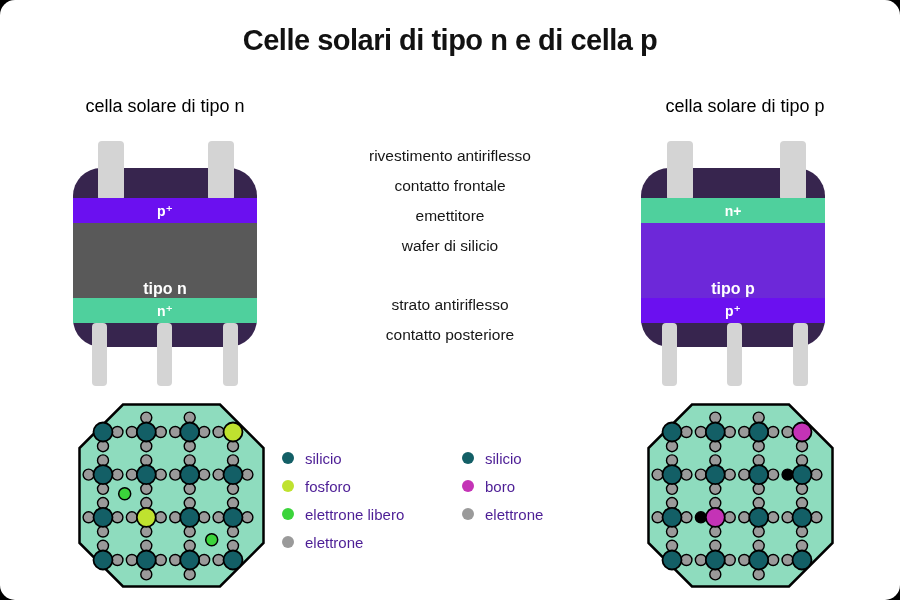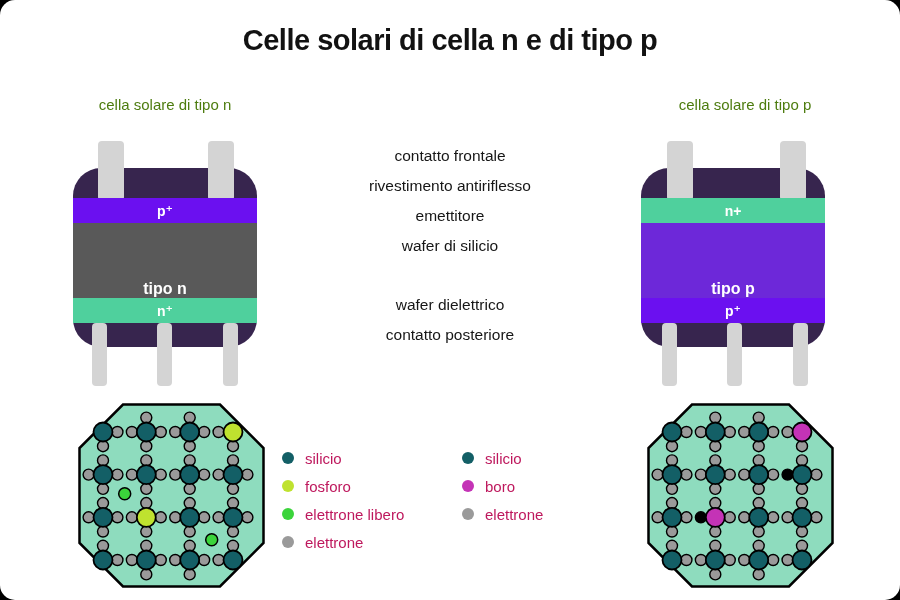--- a/index.html
+++ b/index.html
@@ -13,21 +13,21 @@
     position:absolute;left:0;top:0;width:900px;height:600px;
     background:#fff;border-radius:15px;
   }
   .title{
     position:absolute;left:0;top:24px;width:900px;
     text-align:center;font-size:29px;font-weight:800;color:#121212;
     letter-spacing:-0.5px;
   }
   .subtitle{
     position:absolute;top:96px;width:220px;text-align:center;
-    font-size:15px;color:#4d7c0f;
+    font-size:18px;color:#000000;
   }
   .subtitle.left{left:55px;}
   .subtitle.right{left:635px;}
 
   
   .cell{position:absolute;top:140px;width:185px;height:247px;}
   .cell.n{left:73px;}
   .cell.p{left:641px;}
   .cell .body{
     position:absolute;left:0;top:28px;width:184px;height:179px;
@@ -62,28 +62,28 @@
   .lattice{position:absolute;top:403px;width:187px;height:185px;}
   .lattice.n{left:78px;}
   .lattice.p{left:647px;}
 
   
   .legend{position:absolute;top:444px;}
   .legend.n{left:282px;}
   .legend.p{left:462px;}
   .legend .legend-row{display:flex;align-items:center;height:28px;}
   .legend .dot{width:12px;height:12px;border-radius:50%;margin-right:11px;flex:0 0 12px;}
-  .legend .legend-label{font-size:15px;color:#be185d;white-space:nowrap;}
+  .legend .legend-label{font-size:15px;color:#4c1d95;white-space:nowrap;}
 </style>
 </head>
 <body>
 
 <div class="card">
 
-  <div class="title">Celle solari di cella n e di tipo p</div>
+  <div class="title">Celle solari di tipo n e di cella p</div>
 
   <div class="subtitle left">cella solare di tipo n</div>
   <div class="subtitle right">cella solare di tipo p</div>
 
   <div class="cell n">
     <div class="finger top" style="left: 25px; background-color: rgb(212, 212, 212);"></div>
     <div class="finger top" style="left: 135px; background-color: rgb(212, 212, 212);"></div>
     <div class="body" style="background-color: rgb(55, 37, 78);"></div>
     <div class="finger bottom" style="left: 19px; background-color: rgb(212, 212, 212);"></div>
     <div class="finger bottom" style="left: 84px; background-color: rgb(212, 212, 212);"></div>
@@ -111,27 +111,27 @@
     </div>
     <div class="wafer" style="background-color: #6d28d9;">
       <span>tipo p</span>
     </div>
     <div class="band bottom" style="background-color: rgb(107, 16, 240);">
       <span>p⁺</span>
     </div>
   </div>
 
   <div class="layer-labels front" id="front-labels">
+      <div class="layer-label">rivestimento antiriflesso</div>
       <div class="layer-label">contatto frontale</div>
-      <div class="layer-label">rivestimento antiriflesso</div>
       <div class="layer-label">emettitore</div>
       <div class="layer-label">wafer di silicio</div>
     </div>
   <div class="layer-labels back" id="back-labels">
-      <div class="layer-label">wafer dielettrico</div>
+      <div class="layer-label">strato antiriflesso</div>
       <div class="layer-label">contatto posteriore</div>
     </div>
 
   <svg class="lattice n" id="lattice-n" viewBox="0 0 187 185">
       <polygon points="45,1.5 142,1.5 185.5,45 185.5,140 142,183.5 45,183.5 1.5,140 1.5,45" fill="#8edcbe" stroke="#000" stroke-width="2.5"></polygon>
       <circle cx="39.43333333333333" cy="29" r="5.5" fill="#9a9a9a" stroke="#000" stroke-width="1.4"></circle>
       <circle cx="53.86666666666666" cy="29" r="5.5" fill="#9a9a9a" stroke="#000" stroke-width="1.4"></circle>
       <circle cx="82.76666666666667" cy="29" r="5.5" fill="#9a9a9a" stroke="#000" stroke-width="1.4"></circle>
       <circle cx="97.23333333333333" cy="29" r="5.5" fill="#9a9a9a" stroke="#000" stroke-width="1.4"></circle>
       <circle cx="126.13333333333334" cy="29" r="5.5" fill="#9a9a9a" stroke="#000" stroke-width="1.4"></circle>

